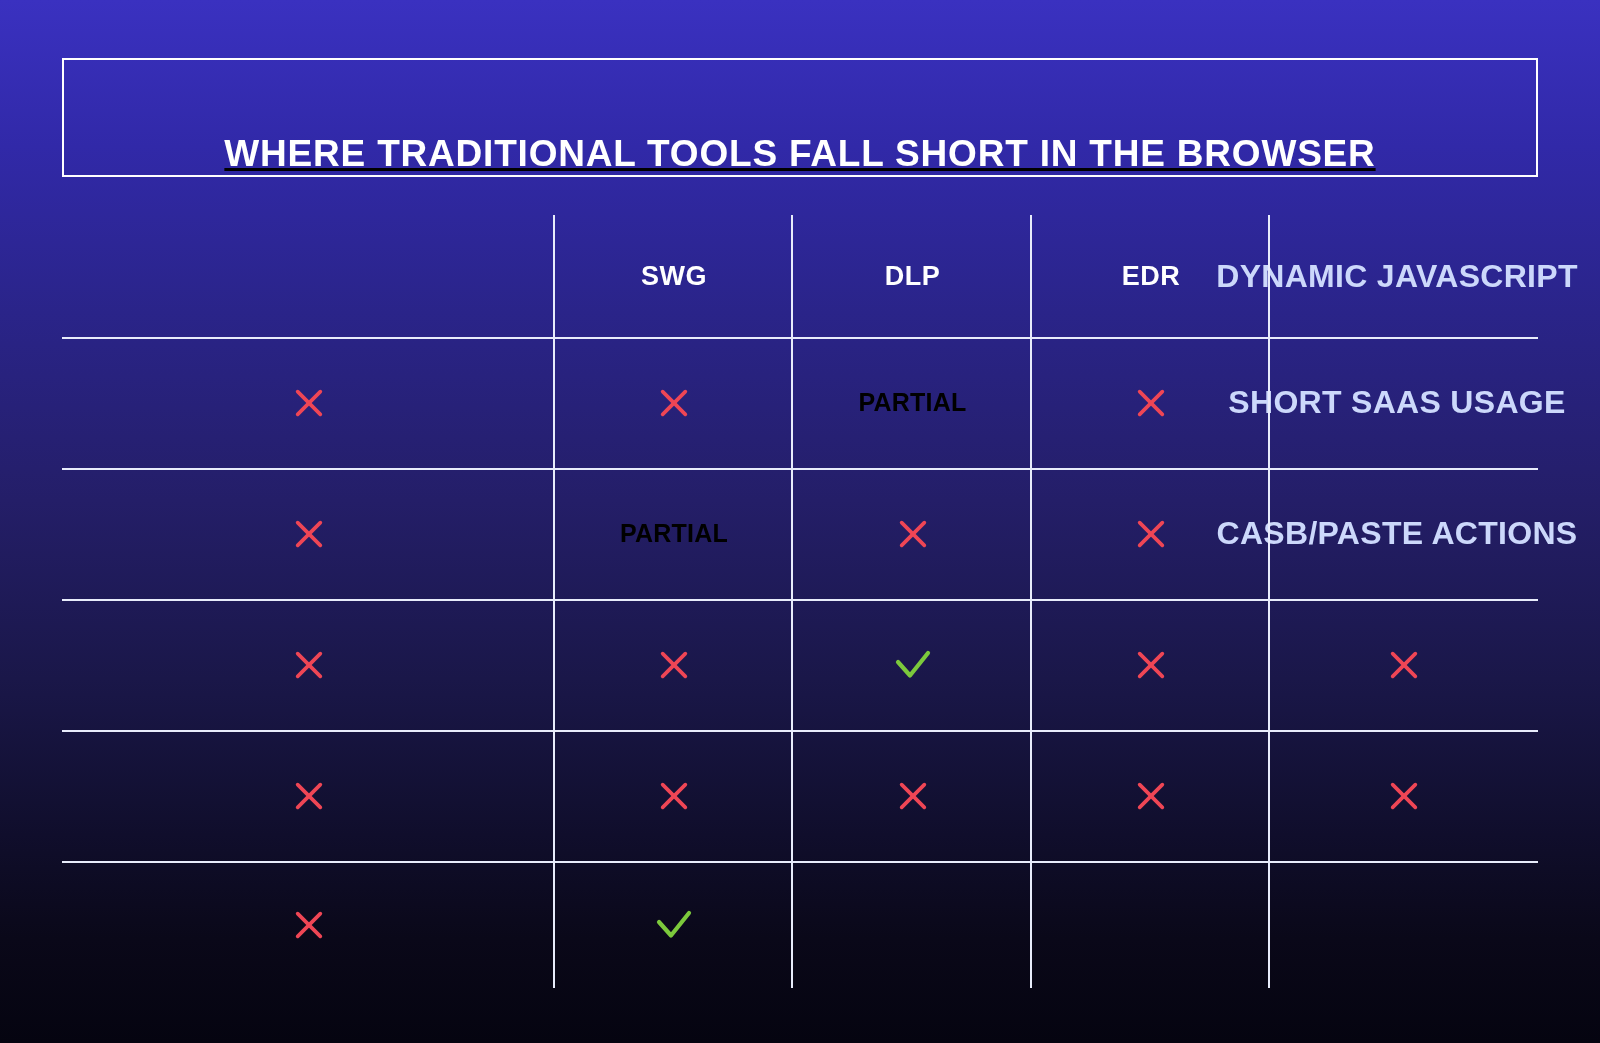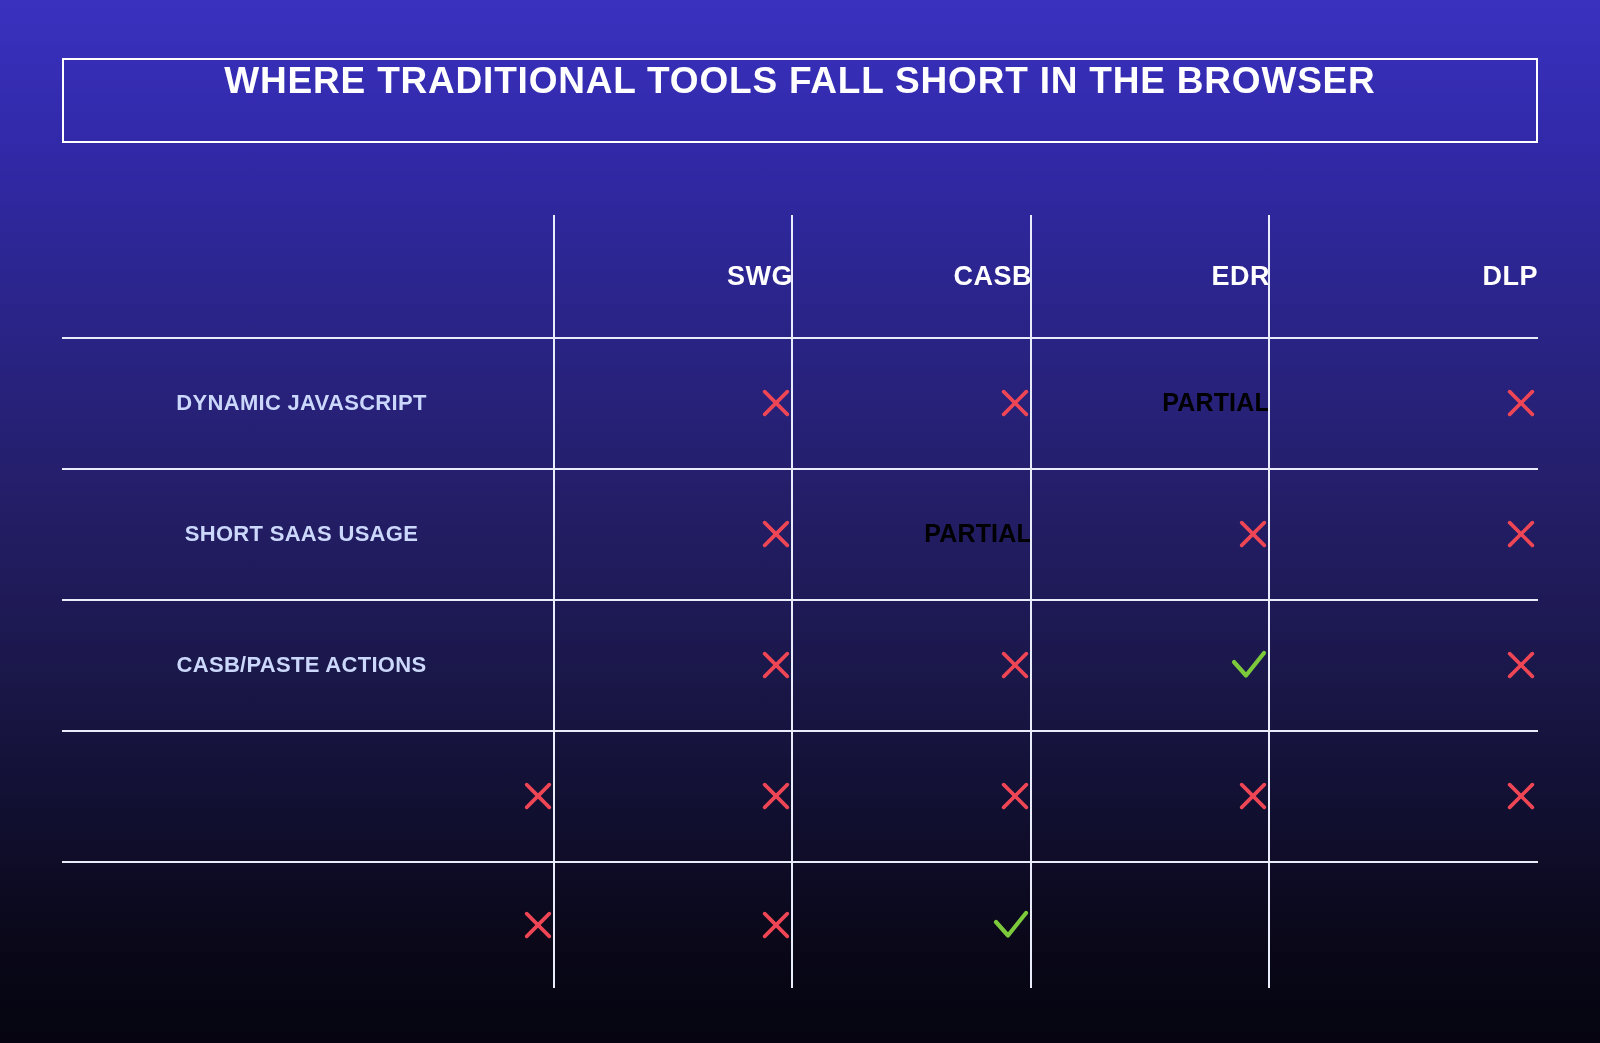--- a/index.html
+++ b/index.html
@@ -25,25 +25,26 @@
     position: relative;
     -webkit-font-smoothing: antialiased;
   }
 
   
   .title-banner {
     position: absolute;
     left: 62px;
     top: 58px;
     width: 1476px;
-    height: 85px;
+    height: 119px;
     border: 2px solid #ffffff;
     display: flex;
-    align-items: flex-start;
+    align-items: flex-end;
     justify-content: center;
+    text-decoration: underline;
   }
   .title-text {
     color: #ffffff;
     font-size: 37px;
     font-weight: bold;
     letter-spacing: 0.8px;
     text-align: center;
     white-space: nowrap;
   }
 
@@ -60,32 +61,32 @@
     position: absolute;
     inset: 0;
     display: grid;
     grid-template-columns: 493px 238px 239px 238px 268px;
     grid-template-rows: 122px 131px 131px 131px 131px 127px;
   }
 
   .cell {
     display: flex;
     align-items: center;
-    justify-content: flex-end;
+    justify-content: center;
     position: relative;
   }
 
   .row-head {
     justify-content: center;
     padding-right: 14px;
   }
 
   .row-label {
     color: #ccd8fb;
-    font-size: 22px;
+    font-size: 32px;
     font-weight: bold;
     letter-spacing: 0.3px;
     white-space: nowrap;
     text-align: center;
   }
 
   .col-head-label {
     color: #ffffff;
     font-size: 27px;
     font-weight: bold;
@@ -133,27 +134,24 @@
   <div class="title-text">WHERE TRADITIONAL TOOLS FALL SHORT IN THE BROWSER</div>
 </div>
 
 <div class="matrix">
   <div class="grid" id="matrix-grid">
       <div class="cell row-head"></div>
       <div class="cell">
         <span class="col-head-label">SWG</span>
       </div>
       <div class="cell">
-        <span class="col-head-label">CASB</span>
+        <span class="col-head-label">DLP</span>
       </div>
       <div class="cell">
         <span class="col-head-label">EDR</span>
-      </div>
-      <div class="cell">
-        <span class="col-head-label">DLP</span>
       </div>
       <div class="cell row-head">
         <span class="row-label">DYNAMIC JAVASCRIPT</span>
       </div>
       <div class="cell">
         <svg class="mark-x" viewBox="0 0 24 24" fill="none" stroke="#ef4655" stroke-width="2.6" stroke-linecap="round">
           <line x1="4" y1="4" x2="20" y2="20"></line>
           <line x1="20" y1="4" x2="4" y2="20"></line>
         </svg>
       </div>

